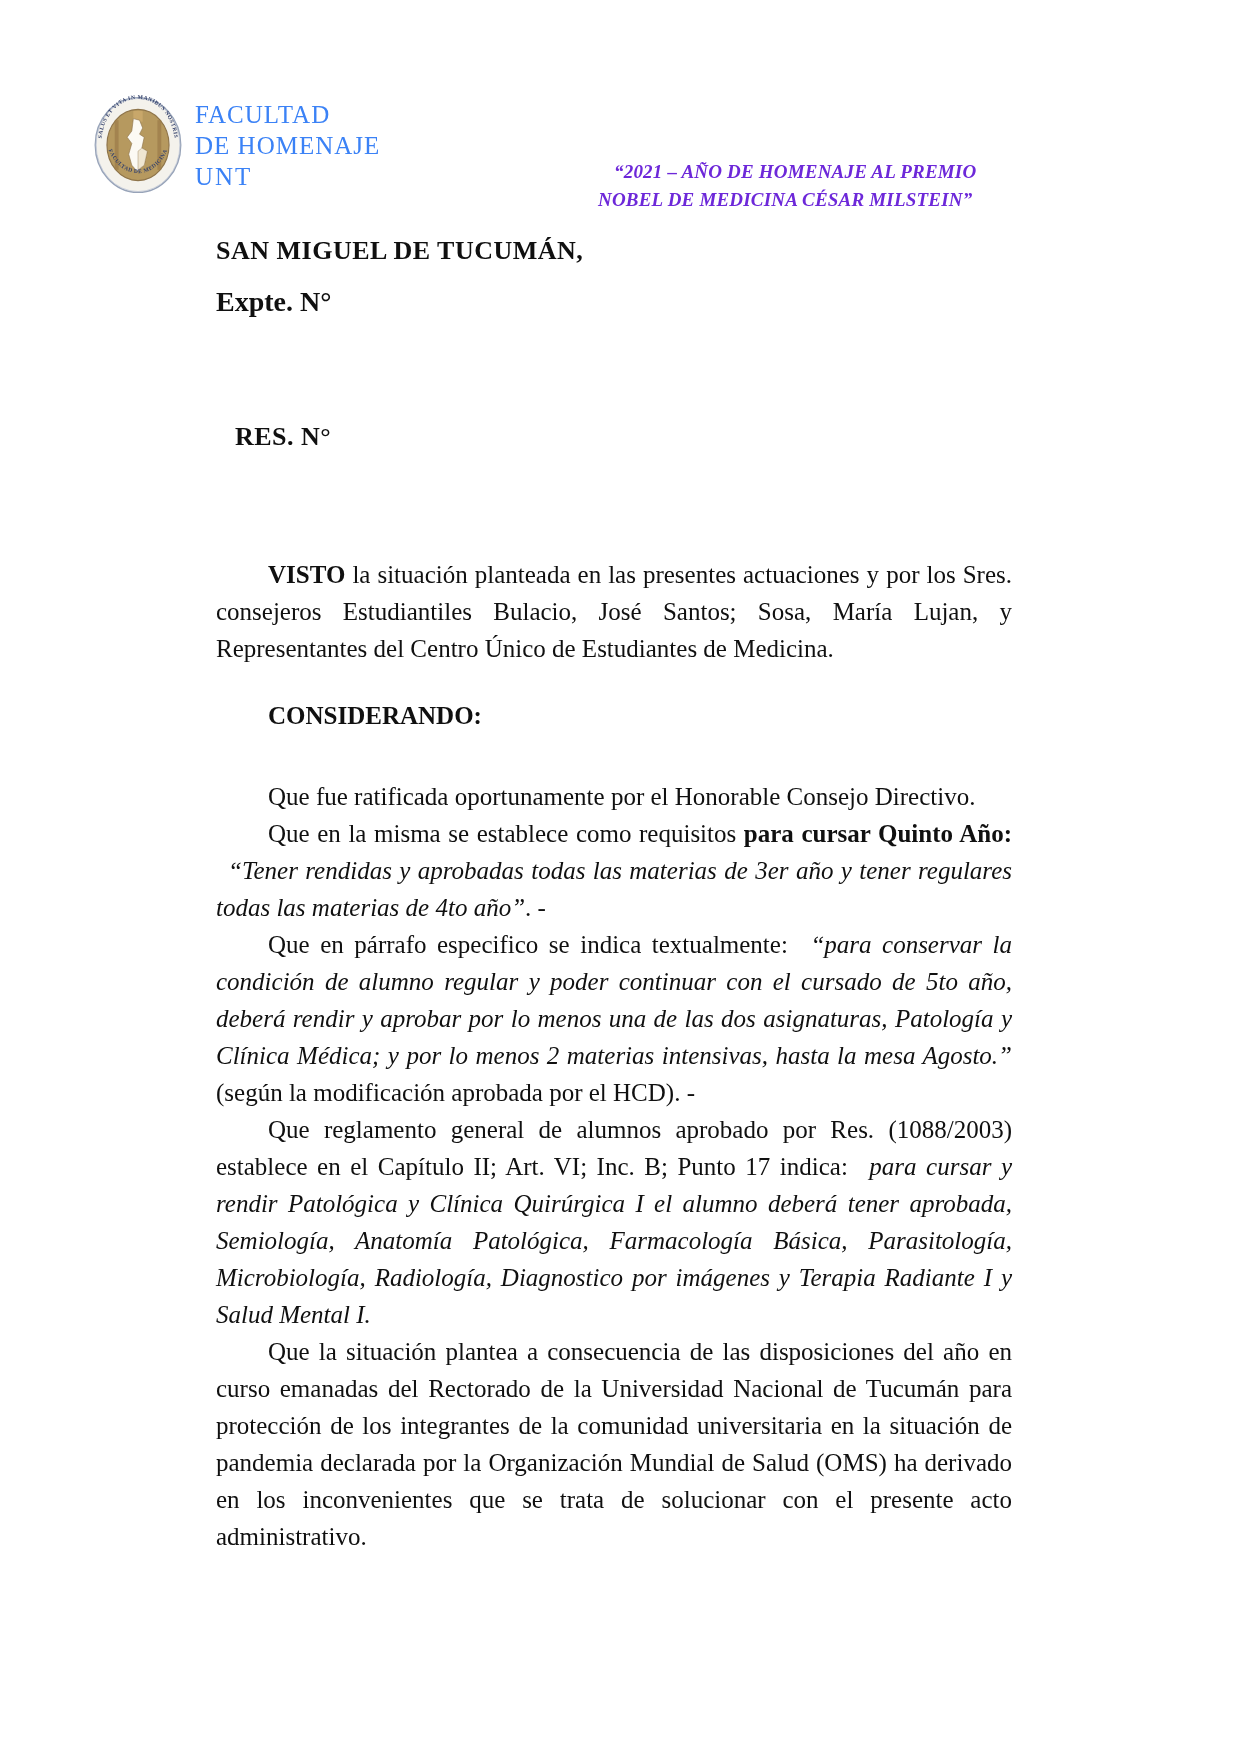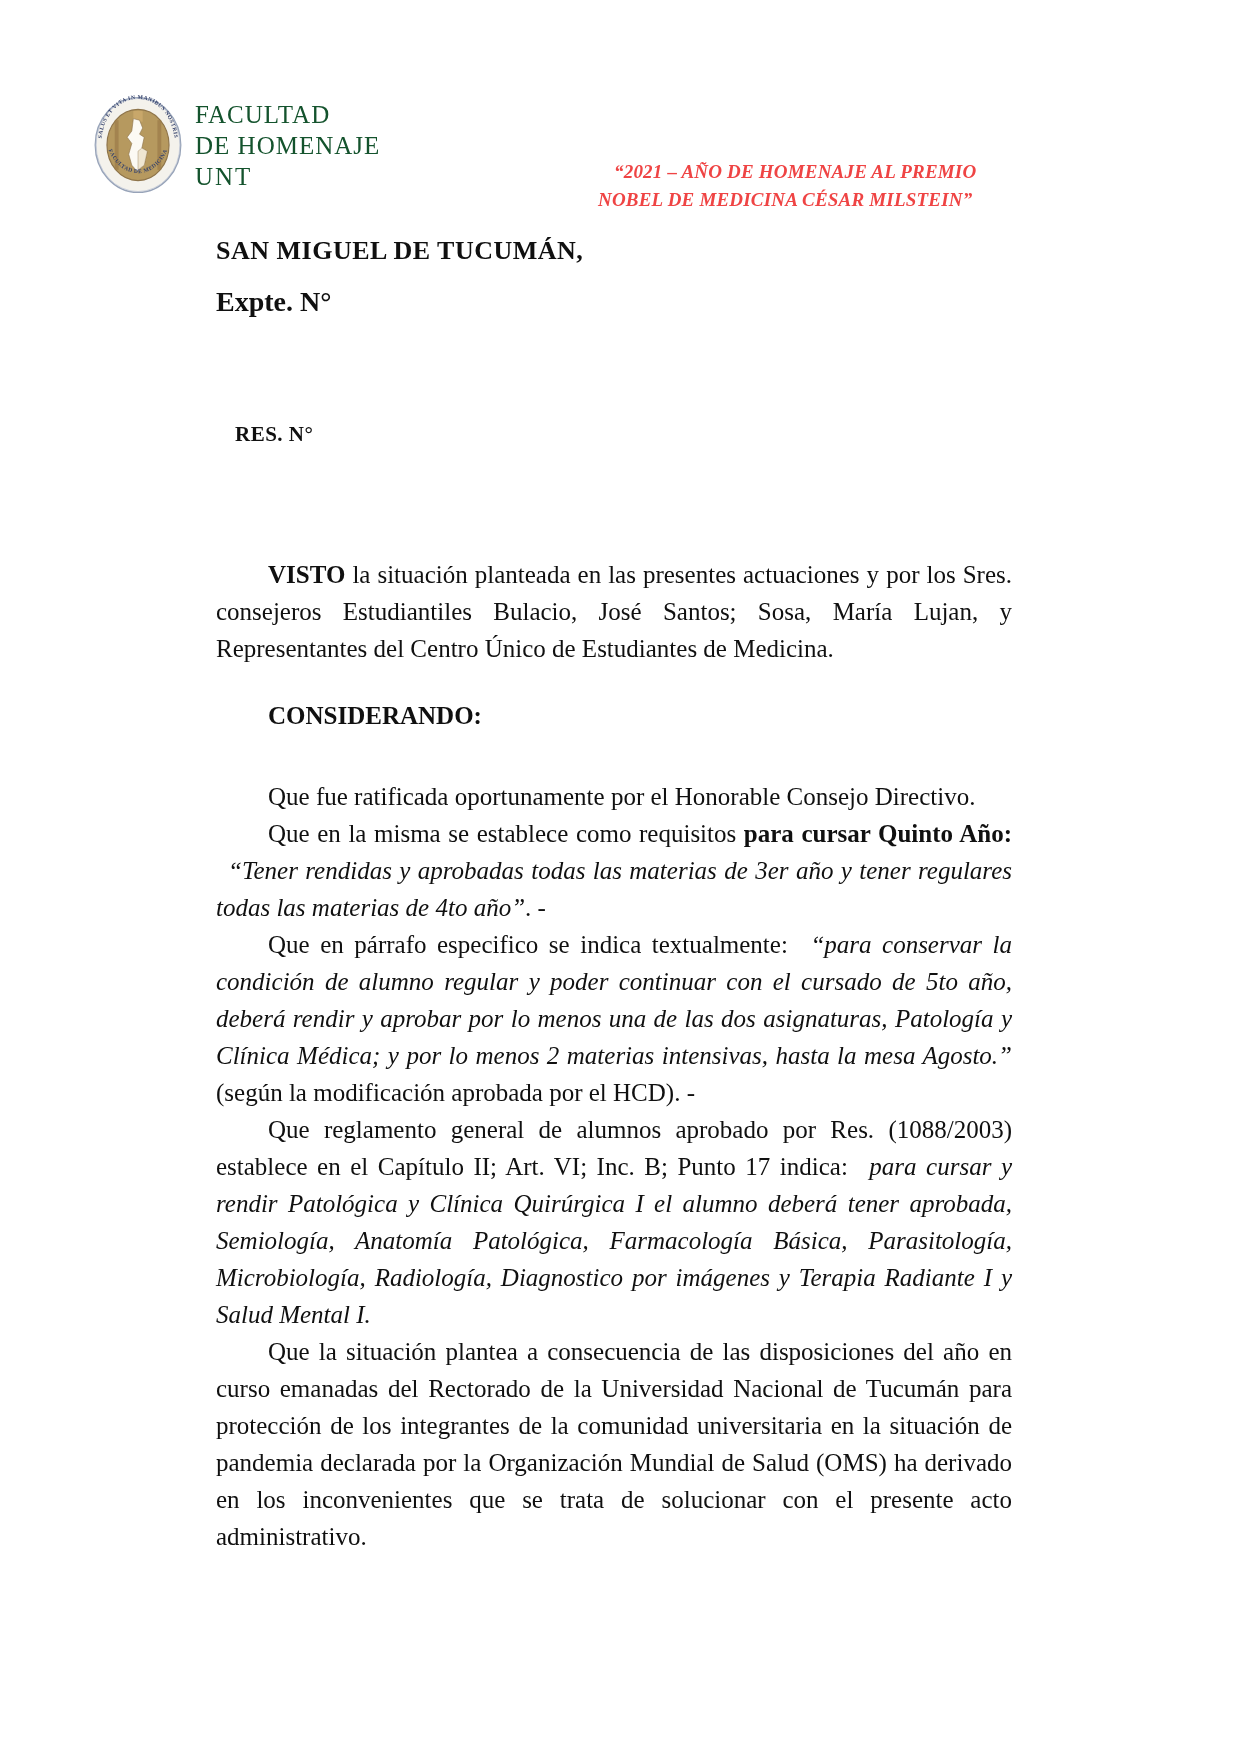--- a/index.html
+++ b/index.html
@@ -12,43 +12,43 @@
     overflow:hidden;
   }
   
   .logo{
     position:absolute;left:93px;top:90px;
     display:flex;align-items:center;gap:12px;
   }
   .seal{width:90px;height:110px;display:block;}
   .wordmark{
     font-family:"Liberation Serif","DejaVu Serif",serif;
-    color:#14532d;
+    color:#3b82f6;
     font-size:25px;line-height:31px;letter-spacing:1px;
   }
   .wordmark .unt{letter-spacing:2px;}
   
   .motto{
     position:absolute;left:598px;top:158px;
     font-weight:bold;font-style:italic;
     font-size:19px;line-height:28px;
-    color:#ef4444;letter-spacing:0.2px;
+    color:#6d28d9;letter-spacing:0.2px;
   }
   .motto .l1{padding-left:16px;}
   
   .centerline{
     position:absolute;left:216px;width:796px;
     text-align:left;padding-right:130px;box-sizing:border-box;
     font-weight:bold;
   }
   .city{top:236px;font-size:26px;letter-spacing:0.5px;}
   .expte{top:286px;font-size:28px;}
   .res{
     position:absolute;left:235px;top:422px;
-    font-weight:bold;font-size:21px;letter-spacing:0.5px;
+    font-weight:bold;font-size:26px;letter-spacing:0.5px;
   }
   
   .bodytext{
     position:absolute;left:216px;top:556px;width:796px;
     font-size:25px;line-height:37px;
     text-align:justify;
   }
   .para{margin:0;text-indent:52px;}
   .para .b{font-weight:bold;}
   .para .i{font-style:italic;margin-left:12px;}

